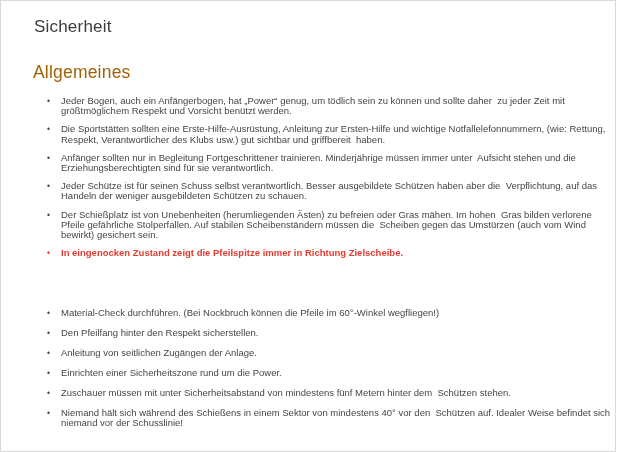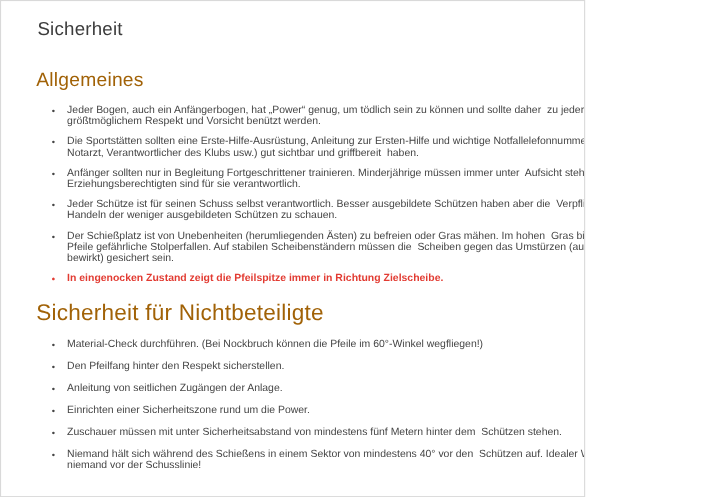--- a/index.html
+++ b/index.html
@@ -1,18 +1,18 @@
 <!DOCTYPE html>
 <html><head>
 <meta charset="utf-8">
 <style>
   html, body { margin: 0; padding: 0; background: #ffffff; }
   .slide {
     position: relative;
-    width: 532px;
+    width: 616px;
     height: 452px;
     box-sizing: border-box;
     background: #ffffff;
     border: 1px solid #d9d9d9;
     font-family: "Liberation Sans", sans-serif;
     color: #454545;
     overflow: hidden;
   }
   .page-title {
     position: absolute;
@@ -77,21 +77,21 @@
 
   <ul class="bullet-list list-a">
 
       <li class="bullet-item">
         <span class="bullet-marker">•</span>
         <span class="bullet-text">Jeder Bogen, auch ein Anfängerbogen, hat „Power“ genug, um tödlich sein zu können und sollte daher  zu jeder Zeit mit größtmöglichem Respekt und Vorsicht benützt werden.</span>
       </li>
 
       <li class="bullet-item">
         <span class="bullet-marker">•</span>
-        <span class="bullet-text">Die Sportstätten sollten eine Erste-Hilfe-Ausrüstung, Anleitung zur Ersten-Hilfe und wichtige Notfallelefonnummern, (wie: Rettung, Notarzt, Verantwortlicher des Klubs usw.) gut sichtbar und griffbereit  haben.</span>
+        <span class="bullet-text">Die Sportstätten sollten eine Erste-Hilfe-Ausrüstung, Anleitung zur Ersten-Hilfe und wichtige Notfallelefonnummern, (wie: Rettung, Respekt, Verantwortlicher des Klubs usw.) gut sichtbar und griffbereit  haben.</span>
       </li>
 
       <li class="bullet-item">
         <span class="bullet-marker">•</span>
         <span class="bullet-text">Anfänger sollten nur in Begleitung Fortgeschrittener trainieren. Minderjährige müssen immer unter  Aufsicht stehen und die Erziehungsberechtigten sind für sie verantwortlich.</span>
       </li>
 
       <li class="bullet-item">
         <span class="bullet-marker">•</span>
         <span class="bullet-text">Jeder Schütze ist für seinen Schuss selbst verantwortlich. Besser ausgebildete Schützen haben aber die  Verpflichtung, auf das Handeln der weniger ausgebildeten Schützen zu schauen.</span>
@@ -101,21 +101,20 @@
         <span class="bullet-marker">•</span>
         <span class="bullet-text">Der Schießplatz ist von Unebenheiten (herumliegenden Ästen) zu befreien oder Gras mähen. Im hohen  Gras bilden verlorene Pfeile gefährliche Stolperfallen. Auf stabilen Scheibenständern müssen die  Scheiben gegen das Umstürzen (auch vom Wind bewirkt) gesichert sein.</span>
       </li>
 
       <li class="bullet-item red-bold">
         <span class="bullet-marker">•</span>
         <span class="bullet-text">In eingenocken Zustand zeigt die Pfeilspitze immer in Richtung Zielscheibe.</span>
       </li>
     </ul>
 
-  <h2 class="section-heading heading-nichtbeteiligte">Sicherheit für Nichtbeteiligte</h2>
 
   <ul class="bullet-list list-b">
 
       <li class="bullet-item">
         <span class="bullet-marker">•</span>
         <span class="bullet-text">Material-Check durchführen. (Bei Nockbruch können die Pfeile im 60°-Winkel wegfliegen!)</span>
       </li>
 
       <li class="bullet-item">
         <span class="bullet-marker">•</span>

